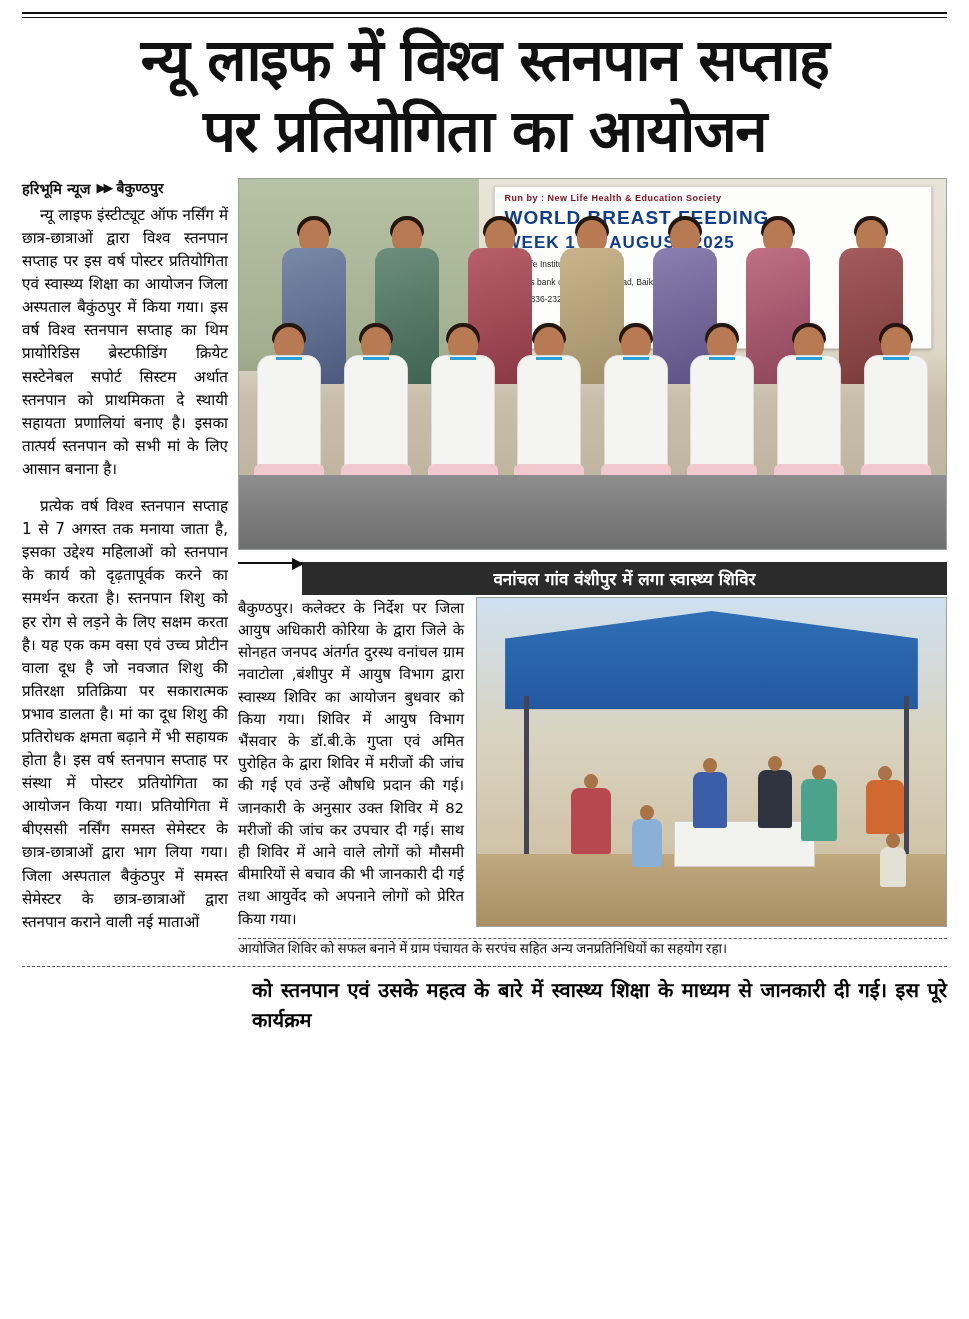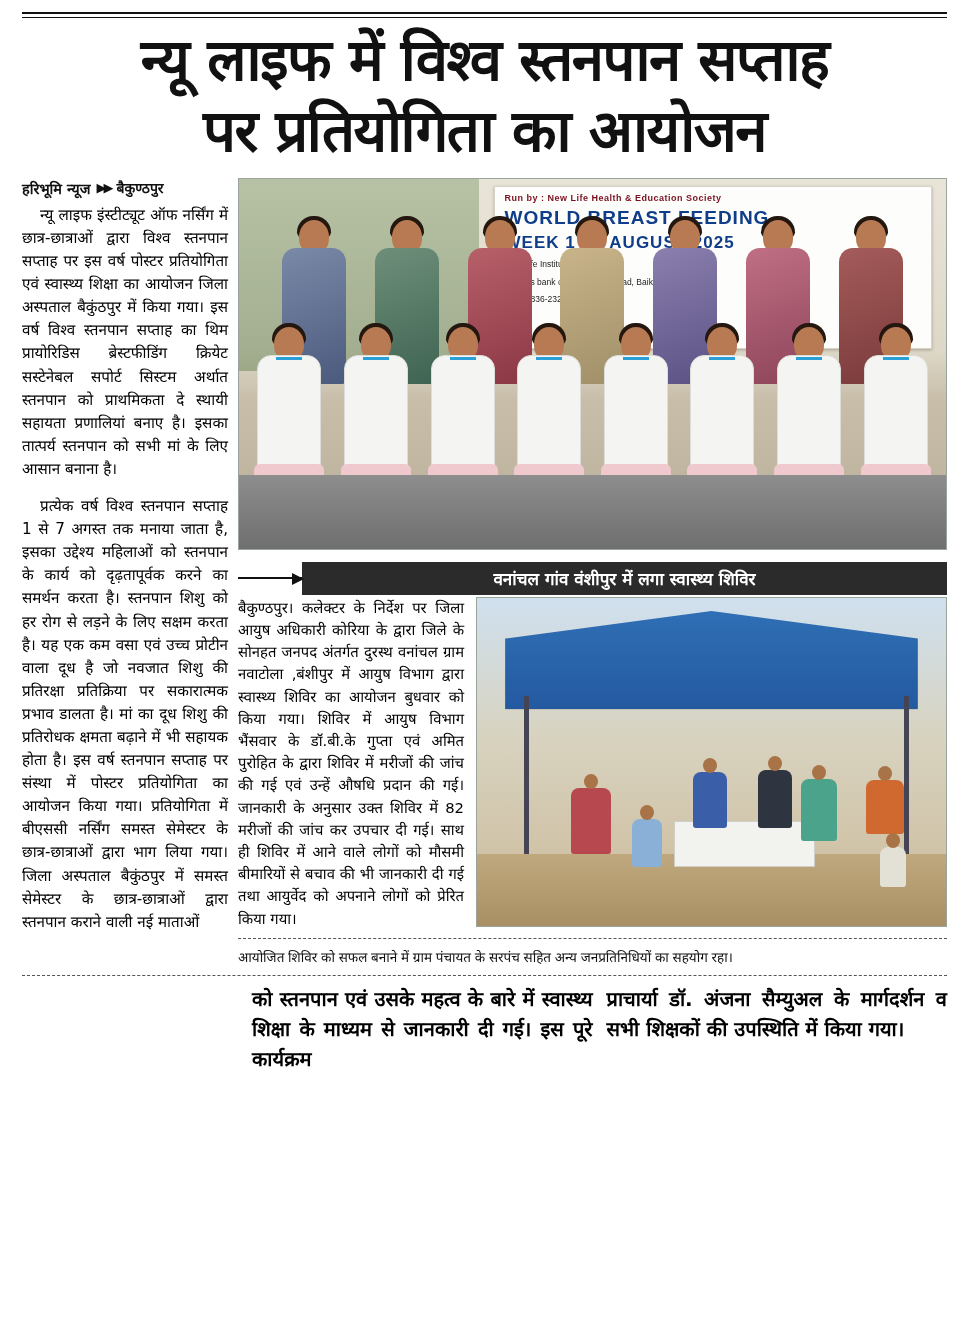--- a/index.html
+++ b/index.html
@@ -150,21 +150,21 @@
   }
   .sari-1 .p-body{ background: linear-gradient(160deg,#7b89a8,#4b5a7d);}
   .sari-2 .p-body{ background: linear-gradient(160deg,#6d8f7a,#3f6352);}
   .sari-3 .p-body{ background: linear-gradient(160deg,#b7606a,#8b3744);}
   .sari-4 .p-body{ background: linear-gradient(160deg,#c9b48a,#a08f68);}
   .sari-5 .p-body{ background: linear-gradient(160deg,#8a7fae,#5b5184);}
   .sari-6 .p-body{ background: linear-gradient(160deg,#c06f84,#8d4459);}
   .sari-7 .p-body{ background: linear-gradient(160deg,#a45b5b,#7a3a3a);}
 
   
-  .strip-wrap { display:flex; align-items:center; gap:0; margin-top: 12px; }
+  .strip-wrap { display:flex; gap:0; margin-top: 12px; }
   .strip-arrow { width: 64px; height:0; border-top:2px solid #111; position:relative; }
   .strip-arrow::after{
     content:""; position:absolute; right:-2px; top:-6px;
     border-left: 12px solid #111; border-top:6px solid transparent; border-bottom:6px solid transparent;
   }
   .strip-bar {
     flex:1; background:#2b2b2b; color:#fff;
     font-family:"DejaVu Sans", sans-serif; font-weight:700;
     font-size: 17px; text-align:center; padding: 5px 8px;
   }
@@ -199,22 +199,22 @@
   .ground {
     position:absolute; left:0; bottom:0; width:100%; height: 22%;
     background: linear-gradient(180deg,#c0a87e,#a98f63);
   }
   .fig { position:absolute; border-radius: 8px 8px 3px 3px; }
   .fig .h { position:absolute; left:50%; transform:translateX(-50%); top:-14px;
     width:14px; height:15px; border-radius:50%; background:#a97348; }
 
   .bottom-rule { border-top:1px dashed #555; margin-top: 8px; }
   .caption-line {
-    font-family:Liberation Sans, sans-serif; font-size: 13.5px;
-    text-align:justify; margin-top:9px; line-height:1.45;
+    font-family:Liberation Serif, serif; font-size: 13.5px;
+    text-align:justify; margin-top:0; line-height:1.45;
   }
 
   
   .footer-cols { display:flex; gap: 14px; margin-top: 8px; }
   .footer-col { flex:1; }
   .footer-col .body-text { font-size: 20px; line-height:1.5;font-weight:bold; }
 </style>
 </head>
 <body>
 
@@ -398,20 +398,15 @@
 
   <div class="rule-thin" style="border-top:1px dashed #555; margin-top:8px"></div>
 
   <div class="footer-cols">
     <div style="width:216px"></div>
     <div class="footer-col">
       <div class="body-text">
           <p style="text-indent:0">को स्तनपान एवं उसके महत्व के बारे में स्वास्थ्य शिक्षा के माध्यम से जानकारी दी गई। इस पूरे कार्यक्रम</p>
         </div>
     </div>
-    <div class="footer-col">
-      <div class="body-text">
-          <p style="text-indent:0">प्राचार्या डॉ. अंजना सैम्युअल के मार्गदर्शन व सभी शिक्षकों की उपस्थिति में किया गया।</p>
-        </div>
-    </div>
   </div>
 
 </div>
 
 </body></html>

